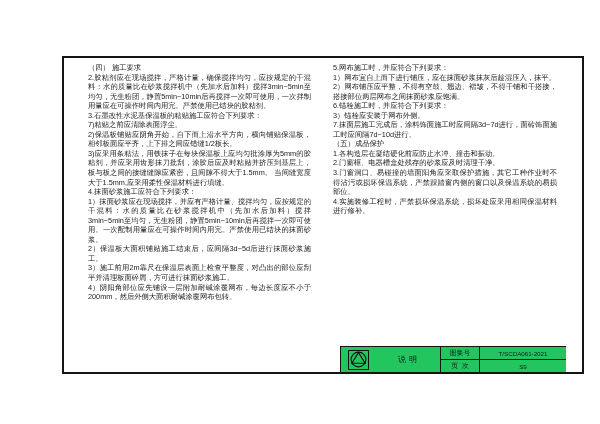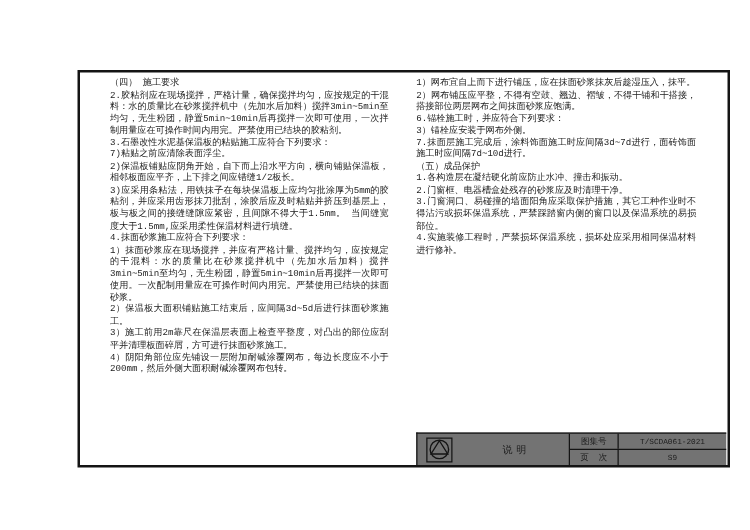--- a/index.html
+++ b/index.html
@@ -1,33 +1,33 @@
 <!DOCTYPE html>
 <html><head>
 <meta charset="utf-8">
 <style>
   * { margin:0; padding:0; box-sizing:border-box; }
   html,body { width:600px; height:424px; background:#ffffff; overflow:hidden; }
   .canvas {
     position:relative; width:600px; height:424px; background:#ffffff;
-    font-family:Liberation Mono, monospace; color:#1c1c1c;
+    font-family:Liberation Sans, sans-serif; color:#1c1c1c;
   }
   .sheet {
     position:absolute; left:62px; top:56px; width:522px; height:318px;
     border:2.5px solid #141414; background:#fff;
   }
   .col { position:absolute; top:5px; font-size:7.3px; line-height:9.55px; text-align:justify; }
   .col p { margin:0; }
   .col-left  { left:24px;  width:223px; }
   .col-right { left:269px; width:224px; }
   .part2 { }
   .titleblock {
-    position:absolute; right:1px; bottom:0; width:248px; height:26px;
+    position:absolute; right:16px; bottom:0; width:226px; height:26px;
     border-left:1.8px solid #141414; border-top:1.8px solid #141414;
-    display:flex; background:#737373;
+    display:flex; background:#22c55e;
   }
   .logo-cell { width:34px; display:flex; align-items:center; justify-content:center; }
   .logo-box {
     width:21px; height:20px; border:1.6px solid #141414;
     display:flex; align-items:center; justify-content:center;
   }
   .desc-cell {
     flex:1; display:flex; align-items:center; justify-content:center;
     font-size:8px; letter-spacing:3px; padding-left:3px;
   }
@@ -55,20 +55,21 @@
       <p>3)应采用条粘法，用铁抹子在每块保温板上应均匀批涂厚为5mm的胶粘剂，并应采用齿形抹刀批刮，涂胶后应及时粘贴并挤压到基层上，板与板之间的接缝缝隙应紧密，且间隙不得大于1.5mm。 当间缝宽度大于1.5mm,应采用柔性保温材料进行填缝。</p>
       <p>4.抹面砂浆施工应符合下列要求：</p>
       <p>1）抹面砂浆应在现场搅拌，并应有严格计量、搅拌均匀，应按规定的干混料：水的质量比在砂浆搅拌机中（先加水后加料）搅拌3min~5min至均匀，无生粉团，静置5min~10min后再搅拌一次即可使用。一次配制用量应在可操作时间内用完。严禁使用已结块的抹面砂浆。</p>
       <p>2）保温板大面积铺贴施工结束后，应间隔3d~5d后进行抹面砂浆施工。</p>
       <p>3）施工前用2m靠尺在保温层表面上检查平整度，对凸出的部位应刮平并清理板面碎屑，方可进行抹面砂浆施工。</p>
       <p>4）阴阳角部位应先铺设一层附加耐碱涂覆网布，每边长度应不小于200mm，然后外侧大面积耐碱涂覆网布包转。</p>
     </div>
 
     <div class="col col-right">
       <div>
+        <p>5.网布施工时，并应符合下列要求：</p>
         <p>1）网布宜自上而下进行铺压，应在抹面砂浆抹灰后趁湿压入，抹平。</p>
         <p>2）网布铺压应平整，不得有空鼓、翘边、褶皱，不得干铺和干搭接，搭接部位两层网布之间抹面砂浆应饱满。</p>
         <p>6.锚栓施工时，并应符合下列要求：</p>
         <p>3）锚栓应安装于网布外侧。</p>
         <p>7.抹面层施工完成后，涂料饰面施工时应间隔3d~7d进行，面砖饰面施工时应间隔7d~10d进行。</p>
       </div>
       <div class="part2">
         <p>（五）成品保护</p>
         <p>1.各构造层在凝结硬化前应防止水冲、撞击和振动。</p>
         <p>2.门窗框、电器槽盒处残存的砂浆应及时清理干净。</p>

